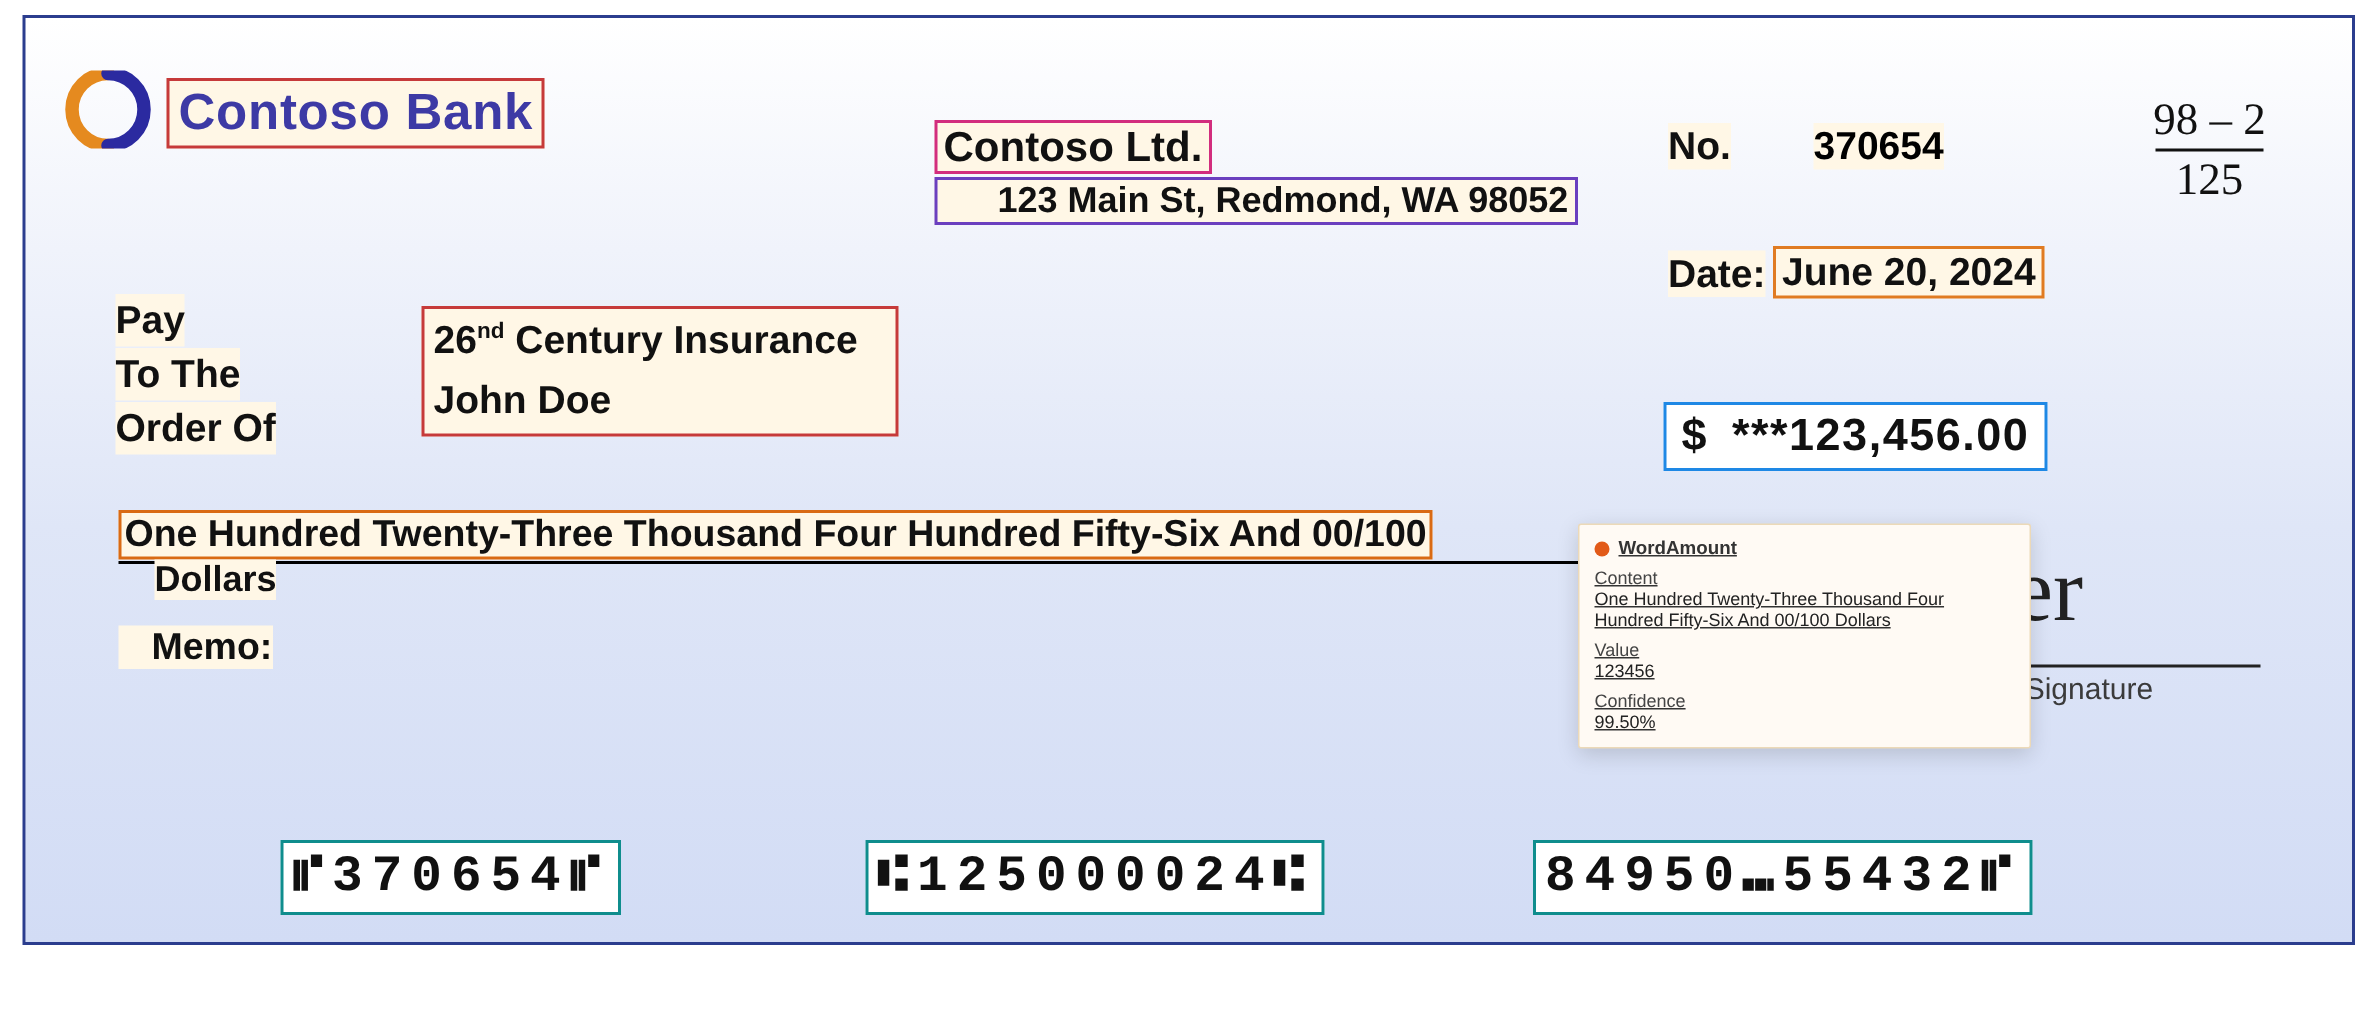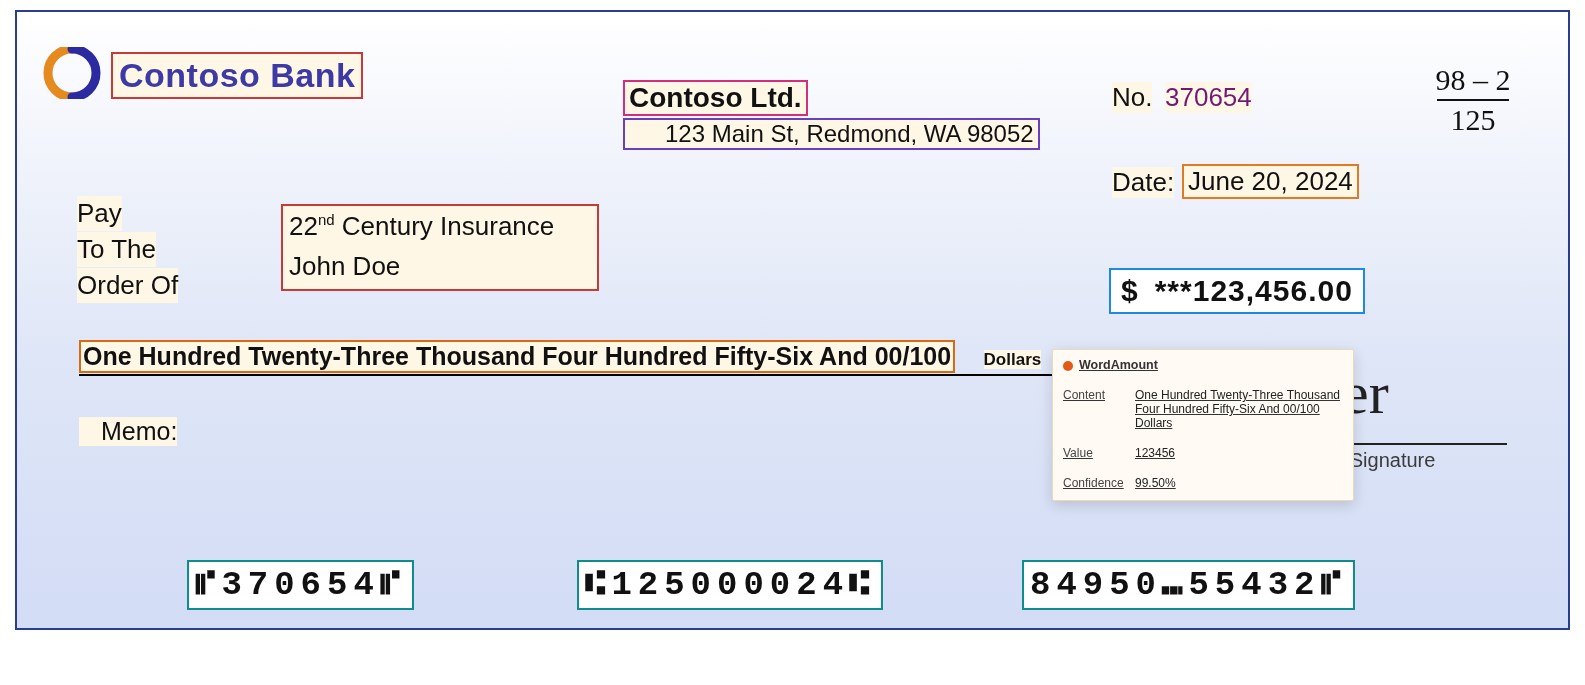--- a/index.html
+++ b/index.html
@@ -10,21 +10,21 @@
     position:relative;
   }
   .check{
     position:absolute;
     left:15px; top:10px; width:1555px; height:620px;
     box-sizing:border-box;
     border:2px solid #2b3d8e;
     background:linear-gradient(180deg,#ffffff 0%,#f0f3fb 25%,#dfe6f7 55%,#d2dcf5 100%);
   }
   .abs{position:absolute;}
-  .hl{background:#fff7e6;}   
+  .hl{background:#fff7e6;font-weight:bold;}   
   
   .box-red   {border:2px solid #c63a3a;}
   .box-pink  {border:2px solid #d22d7e;}
   .box-purple{border:2px solid #6a3fbf;}
   .box-orange{border:2px solid #e07b22;}
   .box-orange2{border:2px solid #d96a14;}
   .box-blue  {border:2px solid #1e88e5;}
   .box-green {border:2px solid #7cb342;}
   .box-teal  {border:2px solid #0f8d8d;}
 
@@ -33,39 +33,39 @@
     font-size:34px;font-weight:700;color:#3d3aa5;letter-spacing:0.5px;
     padding:2px 6px;
   }
   
   .logo{left:25px;top:35px;width:60px;height:52px;}
   
   .drawer-name{font-size:28px;font-weight:700;color:#111;padding:0 4px;}
   .drawer-addr{font-size:24px;color:#111;padding:0 4px;}
   
   .check-no-label{font-size:26px;color:#111;}
-  .check-no-val{font-size:26px;font-weight:400;color:#701a75;}
+  .check-no-val{font-size:26px;font-weight:700;color:#000000;margin-left:44px;}
   
   .fraction{font-family:"Times New Roman",serif;font-size:30px;color:#111;text-align:center;line-height:1.05;}
   .fraction .line{border-top:2px solid #111;width:72px;margin:3px auto;}
   
   .date-label{font-size:26px;color:#111;}
   .date-val{font-size:26px;color:#111;padding:0 4px;}
   
   .payto{font-size:26px;color:#111;line-height:1.35;}
   .payee{font-size:26px;color:#111;padding:0px 6px 2px 6px; line-height:1.55;}
   .payee sup{font-size:15px;vertical-align:super;}
   
   .amt-box{font-size:30px;font-weight:700;color:#111;background:#fff;padding:4px 10px;letter-spacing:1px;}
   .amt-box .sym{font-weight:700;margin-right:16px;}
   
   .words-row{left:62px;top:328px;width:977px;}
   .words-line{border-bottom:2px solid #000;}
   .words-val{font-size:25px;font-weight:700;color:#111;padding:0 2px;}
-  .words-dollars{font-size:17px;font-weight:700;color:#111;margin-left:24px;}
+  .words-dollars{font-size:24px;font-weight:700;color:#111;margin-left:24px;}
   
   .memo-label{font-size:25px;color:#111;padding-left:22px;}
   .memo-val{font-size:25px;color:#111;padding:0 4px;}
   
   .sig-wrap{left:1160px;top:357px;width:330px;text-align:center;}
   .sig-script{font-family:"Brush Script MT","Segoe Script",cursive;font-size:60px;color:#222;line-height:0.8;height:72px; border-bottom:2px solid #222; padding:0 12px 2px;}
   .sig-label{font-size:20px;color:#3b3b3b;margin-top:4px;}
   
   .micr{font-family:"Courier New",monospace;font-size:34px;font-weight:700;letter-spacing:6px;color:#111;background:#fff;padding:4px 6px;}
   
@@ -74,21 +74,21 @@
     background:#fffaf4;
     border:1px solid #ecd9b8;
     border-radius:2px;
     box-shadow:0 4px 14px rgba(0,0,0,0.15);
     font-size:12px;color:#333;
     padding:8px 10px 10px 10px;
     text-decoration:underline;
   }
   .tooltip .tt-title{font-weight:700;font-size:12.5px;margin-bottom:6px;}
   .tooltip .dot{display:inline-block;width:10px;height:10px;border-radius:50%;background:#e25a18;margin-right:6px;vertical-align:middle;}
-  .tooltip .row{display:flex;margin-top:16px;}
+  .tooltip .row{display:flex;margin-top:6px;flex-direction:column;}
   .tooltip .k{width:72px;color:#444;}
   .tooltip .v{flex:1;color:#222;}
 </style>
 </head>
 <body>
 
 <div class="check">
 
   <div class="abs logo">
     <svg viewBox="0 0 60 52" width="60" height="52">
@@ -112,21 +112,21 @@
   </div>
 
   <div class="abs date-label hl" style="left:1095px;top:155px;">Date:</div>
   <div class="abs hl box-orange date-val" style="left:1165px;top:152px;">June 20, 2024</div>
 
   <div class="abs payto hl" style="left:60px;top:184px;">Pay</div>
   <div class="abs payto hl" style="left:60px;top:220px;">To The</div>
   <div class="abs payto hl" style="left:60px;top:256px;">Order Of</div>
 
   <div class="abs hl box-red payee" style="left:264px;top:192px;width:302px;">
-    <span>22</span><sup>nd</sup><span> Century Insurance</span><br>
+    <span>26</span><sup>nd</sup><span> Century Insurance</span><br>
     <span>John Doe</span>
   </div>
 
   <div class="abs box-blue amt-box" style="left:1092px;top:256px;">
     <span class="sym">$</span><span>***123,456.00</span>
   </div>
 
   <div class="abs words-row words-line" style="height:34px;">
     <span class="hl box-orange2 words-val" style="display:inline-block;">One Hundred Twenty-Three Thousand Four Hundred Fifty-Six And 00/100</span>
     <span class="words-dollars hl">Dollars</span>

